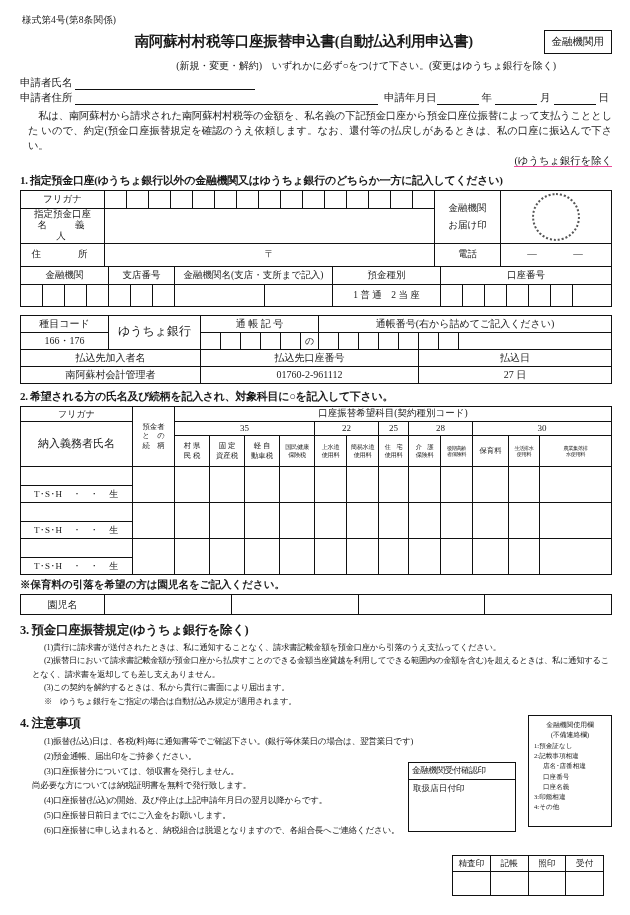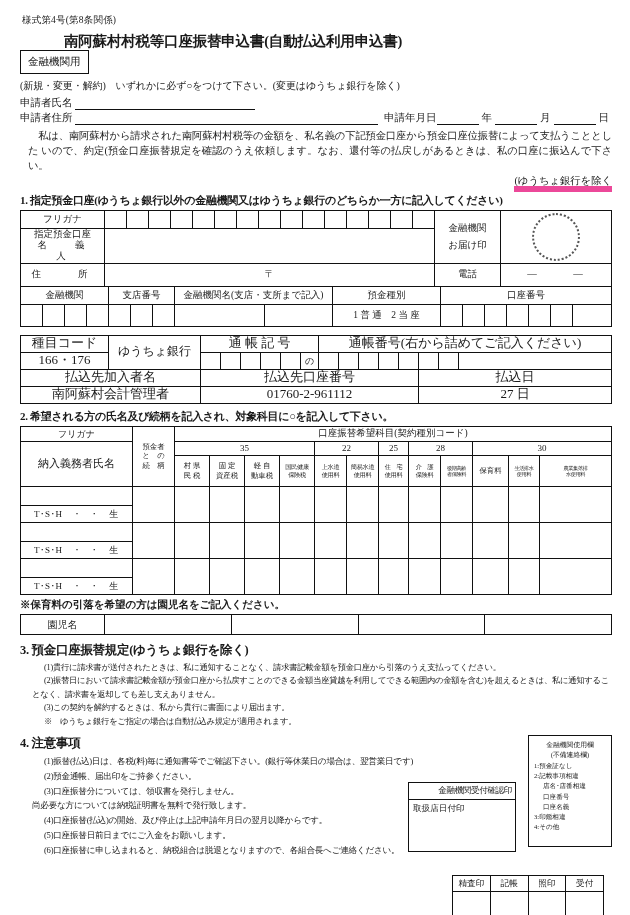--- a/index.html
+++ b/index.html
@@ -40,40 +40,39 @@
   
   .formno {
     font-size: 9.5px;
     letter-spacing: .2px;
     margin: 0 0 4px 2px;
   }
   .titlebar {
     display: flex;
     align-items: flex-start;
     justify-content: flex-start;
-    flex-direction: column;
   }
   .maintitle {
     flex: 1;
     text-align: center;
     font-size: 14.5px;
     font-weight: bold;
     letter-spacing: -0.2px;
     padding-left: 44px;
     padding-top: 1px;
   }
   .kinyu-box {
     border: 1px solid #111;
     font-size: 10.5px;
     padding: 4px 7px;
     white-space: nowrap;
     margin-top: -1px;
   }
   .subtitle {
-    text-align: left;
+    text-align: right;
     font-size: 10px;
     margin-top: 5px;
     padding-right: 56px;
     letter-spacing: -0.1px;
   }
   .applines {
     margin-top: 3px;
   }
   .appline {
     display: flex;
@@ -100,21 +99,21 @@
     text-align: justify;
     letter-spacing: -0.25px;
     margin-left: 8px;
   }
   .para-right {
     text-align: right;
     font-size: 10.3px;
     margin-top: 0px;
     border-bottom: none;
   }
-  .para-right span { border-bottom: 6px solid #ec4899; }
+  .para-right span { border-bottom: 1px solid #ec4899; }
 
   .sechead {
     font-size: 11px;
     font-weight: bold;
     margin: 5px 0 2px 0;
     letter-spacing: -0.3px;
   }
   .sechead.big { font-size: 12.5px; margin-top: 7px; }
 
   
@@ -127,21 +126,21 @@
     border-radius: 50%;
     margin: 0 auto;
   }
   .addr-cell { text-align: left; padding-left: 4px; font-size: 10px; }
   .tel-cell { text-align: left; padding-left: 6px; font-size: 9.5px; letter-spacing: 2px;}
   .sp-label { letter-spacing: 6px; }
   .sp-label2 { letter-spacing: 3px; }
 
   
   .s2y { margin-top: 8px; }
-  .s2y td { height: 16px; font-size: 13px; }
+  .s2y td { height: 16px; font-size: 10px; }
   .s2y .tall { height: 18px; font-size: 12px; }
 
   
   .s3 td { font-size: 9px; }
   .vsmall { font-size: 6.2px; line-height: 1.25; letter-spacing: -0.3px; }
   .vsmall2 { font-size: 5.2px; line-height: 1.2; letter-spacing: -0.4px; }
   .vmed { font-size: 7.4px; line-height: 1.3; }
   .catcell { height: 30px; }
   .codecell { height: 13px; font-size: 9.5px; }
   .namecell { height: 18px; }
@@ -199,21 +198,21 @@
     right: 96px;
     top: 47px;
     width: 108px;
     height: 70px;
     font-size: 8.6px;
     text-align: left;
   }
   .uketsuke-box .hdr {
     border-bottom: 1px solid #111;
     padding: 2px 3px;
-    text-align: right;
+    text-align: left;
     letter-spacing: -0.4px;
   }
   .uketsuke-box .bd { padding: 3px 4px; }
 
   .stamp-tbl {
     position: absolute;
     right: 8px;
     top: 140px;
     width: 152px;
   }

